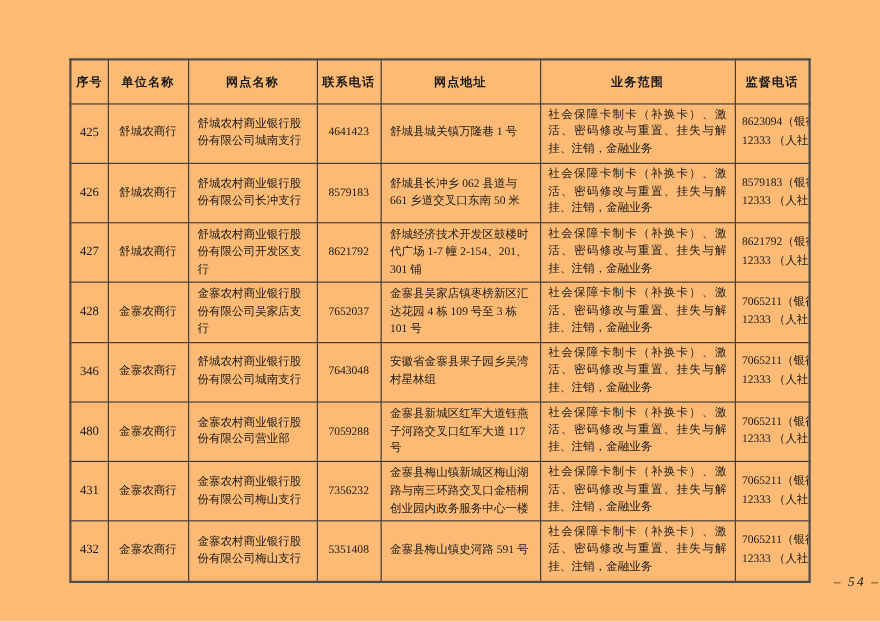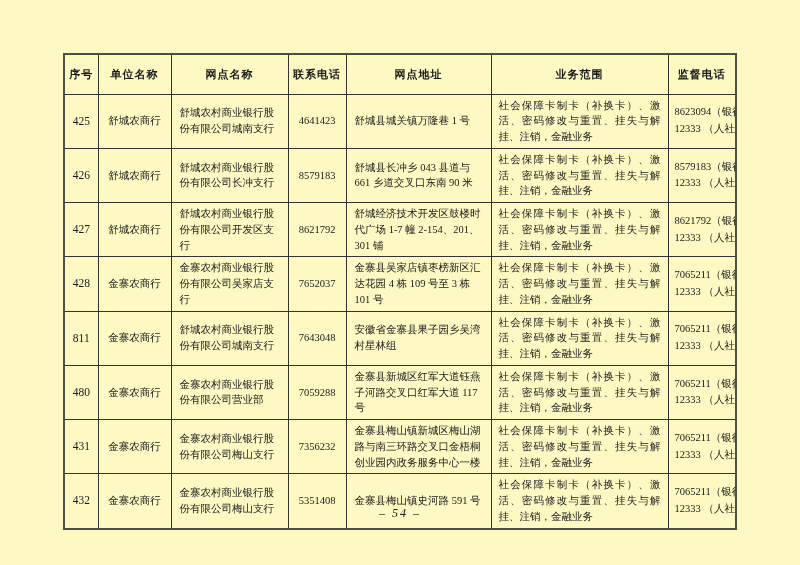--- a/index.html
+++ b/index.html
@@ -2,21 +2,21 @@
 <html><head>
 <meta charset="utf-8">
 <style>
   * { margin: 0; padding: 0; box-sizing: border-box; }
   html, body { background: #e8e8e8; }
   body { font-family: "Liberation Serif", "DejaVu Serif", serif; }
   .page {
     position: relative;
     width: 800px;
     height: 565px;
-    background: #fef9c3;
+    background: #fdba74;
     overflow: hidden;
   }
   .table-wrap {
     position: absolute;
     left: 63px;
     top: 53px;
   }
   table {
     border-collapse: collapse;
     table-layout: fixed;
@@ -37,29 +37,29 @@
   th {
     font-size: 11px;
     font-weight: bold;
     text-align: center;
     letter-spacing: 1px;
   }
   td { font-size: 10.5px; line-height: 1.5; }
   td.center { text-align: center; }
   td.left { text-align: left; padding: 3px 8px; }
   td.serial { font-size: 11.5px; }
-  td.scope { text-align: justify; padding: 3px 7px; }
+  td.scope { text-align: justify; padding: 3px 7px; font-family: Liberation Mono, monospace; }
   td.supervision { padding: 3px 6px; line-height: 1.6; }
   td.supervision div { white-space: nowrap; }
   .footer {
     position: absolute;
-    top: 506px;
+    top: 522px;
     left: 0;
     right: 0;
-    text-align: center;
+    text-align: right;
     font-size: 12px;
     color: #1a1a1a;
     letter-spacing: 2px;
     font-style: italic;
   }
 </style>
 </head>
 <body>
 
 <div class="page">
@@ -96,21 +96,21 @@
             <td class="supervision">
               <div>8623094（银行）</div>
               <div>12333 （人社）</div>
             </td>
           </tr>
           <tr>
             <td class="center serial">426</td>
             <td class="center">舒城农商行</td>
             <td class="left">舒城农村商业银行股份有限公司长冲支行</td>
             <td class="center">8579183</td>
-            <td class="left">舒城县长冲乡 043 县道与 661 乡道交叉口东南 90 米</td>
+            <td class="left">舒城县长冲乡 062 县道与 661 乡道交叉口东南 50 米</td>
             <td class="scope">社会保障卡制卡（补换卡）、激活、密码修改与重置、挂失与解挂、注销，金融业务</td>
             <td class="supervision">
               <div>8579183（银行）</div>
               <div>12333 （人社）</div>
             </td>
           </tr>
           <tr>
             <td class="center serial">427</td>
             <td class="center">舒城农商行</td>
             <td class="left">舒城农村商业银行股份有限公司开发区支行</td>
@@ -128,21 +128,21 @@
             <td class="left">金寨农村商业银行股份有限公司吴家店支行</td>
             <td class="center">7652037</td>
             <td class="left">金寨县吴家店镇枣榜新区汇达花园 4 栋 109 号至 3 栋 101 号</td>
             <td class="scope">社会保障卡制卡（补换卡）、激活、密码修改与重置、挂失与解挂、注销，金融业务</td>
             <td class="supervision">
               <div>7065211（银行）</div>
               <div>12333 （人社）</div>
             </td>
           </tr>
           <tr>
-            <td class="center serial">811</td>
+            <td class="center serial">346</td>
             <td class="center">金寨农商行</td>
             <td class="left">舒城农村商业银行股份有限公司城南支行</td>
             <td class="center">7643048</td>
             <td class="left">安徽省金寨县果子园乡吴湾村星林组</td>
             <td class="scope">社会保障卡制卡（补换卡）、激活、密码修改与重置、挂失与解挂、注销，金融业务</td>
             <td class="supervision">
               <div>7065211（银行）</div>
               <div>12333 （人社）</div>
             </td>
           </tr>

